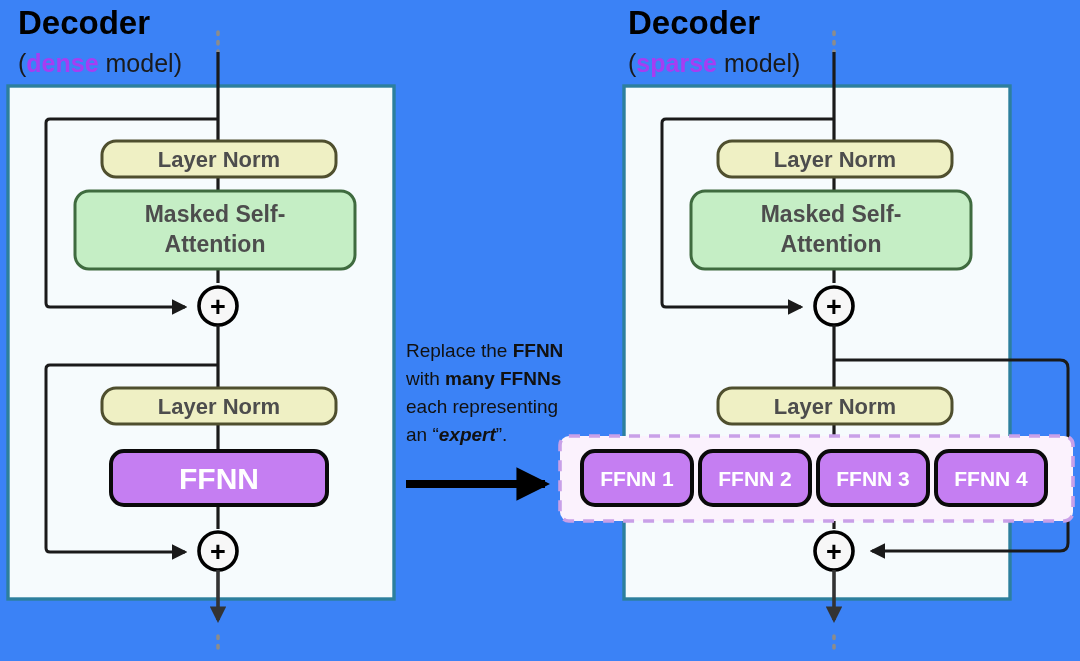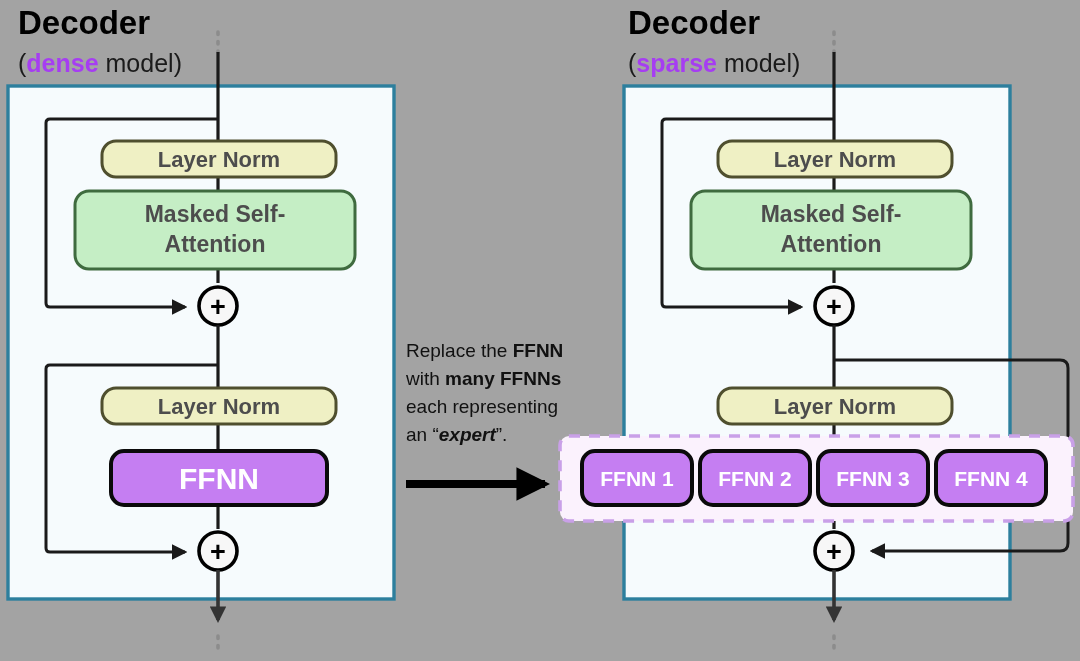--- a/index.html
+++ b/index.html
@@ -4,21 +4,21 @@
 <style>
   html, body {
     margin: 0;
     padding: 0;
     background: #ffffff;
   }
   #stage {
     position: relative;
     width: 1080px;
     height: 661px;
-    background: #a3a3a3;
+    background: #3b82f6;
     overflow: hidden;
     font-family: "Liberation Sans", sans-serif;
   }
   svg.diagram {
     position: absolute;
     top: 0;
     left: 0;
     width: 1080px;
     height: 661px;
     display: block;

